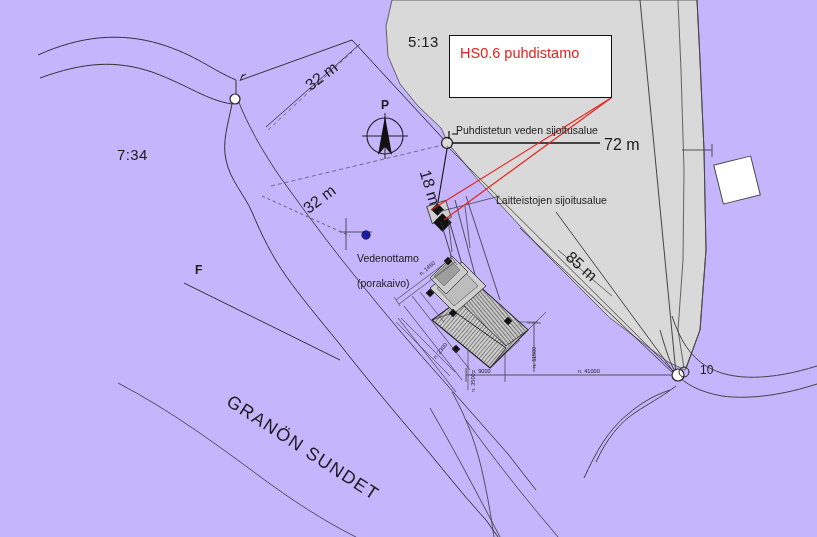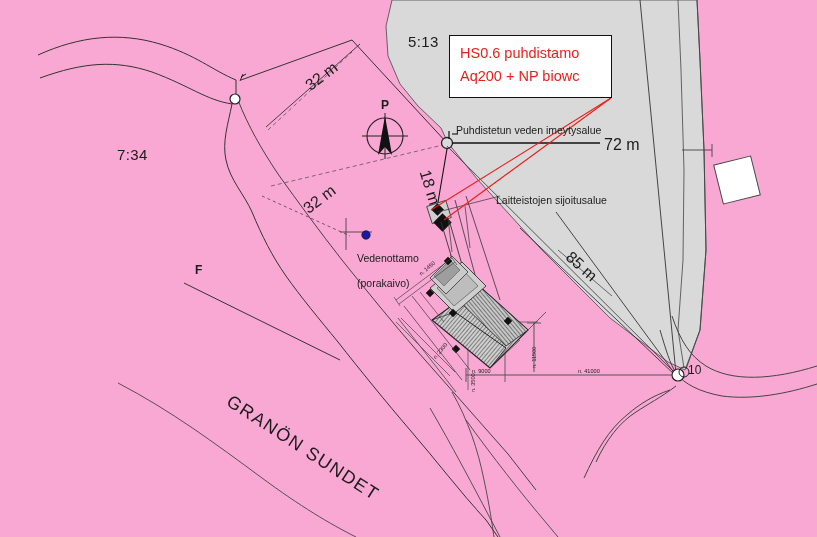--- a/index.html
+++ b/index.html
@@ -1,17 +1,17 @@
 <!DOCTYPE html>
 <html><head>
 <meta charset="utf-8">
 <style>
   html,body{margin:0;padding:0;background:#fff;}
   body{font-family:"Liberation Sans",sans-serif;}
-  #stage{position:relative;width:817px;height:537px;background:#f9a8d4;overflow:hidden;}
+  #stage{position:relative;width:817px;height:537px;background:#c4b5fd;overflow:hidden;}
   #stage svg{position:absolute;left:0;top:0;}
   .lbl{position:absolute;white-space:nowrap;color:#1b1b1b;font-family:"Liberation Sans",sans-serif;}
   .parcel{font-size:15px;letter-spacing:.4px;}
   .dimbig{font-size:16px;}
   .annot{font-size:10.5px;}
   .smalldim{font-size:5.6px;color:#222;}
   .compassP{font-size:12px;font-weight:bold;}
   .fmark{font-size:12px;font-weight:bold;}
   .tenmark{font-size:12px;}
   #redbox{position:absolute;left:449px;top:35px;width:163px;height:63px;border:1.3px solid #111;background:#ffffff;box-sizing:border-box;}
@@ -172,44 +172,43 @@
     <line x1="385" y1="113" x2="385" y2="159" stroke="#222" stroke-width="1"></line>
     <polygon points="385,116 392,155 385,147 378,155" fill="#111"></polygon>
 
     <line x1="611" y1="98" x2="444" y2="220" stroke="#e8201b" stroke-width="1.1"></line>
     <line x1="611" y1="98" x2="431" y2="210" stroke="#e8201b" stroke-width="1.1"></line>
 
   </svg>
 
   <div id="redbox">
     <div class="rl r1">HS0.6 puhdistamo</div>
-    <div class="rl r2">Aq200 + NP biowc</div>
   </div>
 
   <div class="lbl parcel" style="left:408px;top:33px;">5:13</div>
   <div class="lbl parcel" style="left:117px;top:146px;">7:34</div>
 
-  <div class="lbl annot" style="left:456px;top:124px;">Puhdistetun veden imeytysalue</div>
+  <div class="lbl annot" style="left:456px;top:124px;">Puhdistetun veden sijoitusalue</div>
   <div class="lbl annot" style="left:496px;top:194px;">Laitteistojen sijoitusalue</div>
 
   <div class="lbl annot" style="left:357px;top:252px;">Vedenottamo</div>
   <div class="lbl annot" style="left:357px;top:253px;margin-top:24px;">(porakaivo)</div>
 
   <div class="lbl dimbig rot" style="left:302px;top:80px;transform:rotate(-37deg);">32 m</div>
   <div class="lbl dimbig rot" style="left:300px;top:203px;transform:rotate(-37deg);">32 m</div>
   <div class="lbl dimbig rot" style="left:433px;top:168px;transform:rotate(73deg);">18 m</div>
   <div class="lbl dimbig" style="left:604px;top:136px;">72 m</div>
   <div class="lbl dimbig rot" style="left:574px;top:248px;transform:rotate(42deg);">85 m</div>
 
   <div class="lbl smalldim" style="left:578px;top:368px;">n. 41000</div>
   <div class="lbl smalldim" style="left:472px;top:368px;">n. 9000</div>
   <div class="lbl smalldim rot" style="left:531px;top:368px;transform:rotate(-90deg);">n. 11500</div>
   <div class="lbl smalldim rot" style="left:470px;top:392px;transform:rotate(-90deg);">n. 3500</div>
   <div class="lbl smalldim rot" style="left:418px;top:272px;transform:rotate(-40deg);">n. 1450</div>
   <div class="lbl smalldim rot" style="left:432px;top:356px;transform:rotate(-50deg);">n. 2300</div>
 
   <div class="lbl compassP" style="left:381px;top:98px;">P</div>
   <div class="lbl fmark" style="left:195px;top:263px;">F</div>
-  <div class="lbl tenmark" style="left:688px;top:363px;">10</div>
+  <div class="lbl tenmark" style="left:688px;top:363px;padding-left:12px;">10</div>
 
   <div class="lbl rot" style="left:234px;top:391px;font-size:18px;letter-spacing:1.5px;transform:rotate(33deg);">GRANÖN SUNDET</div>
 
 </div>
 
 </body></html>

